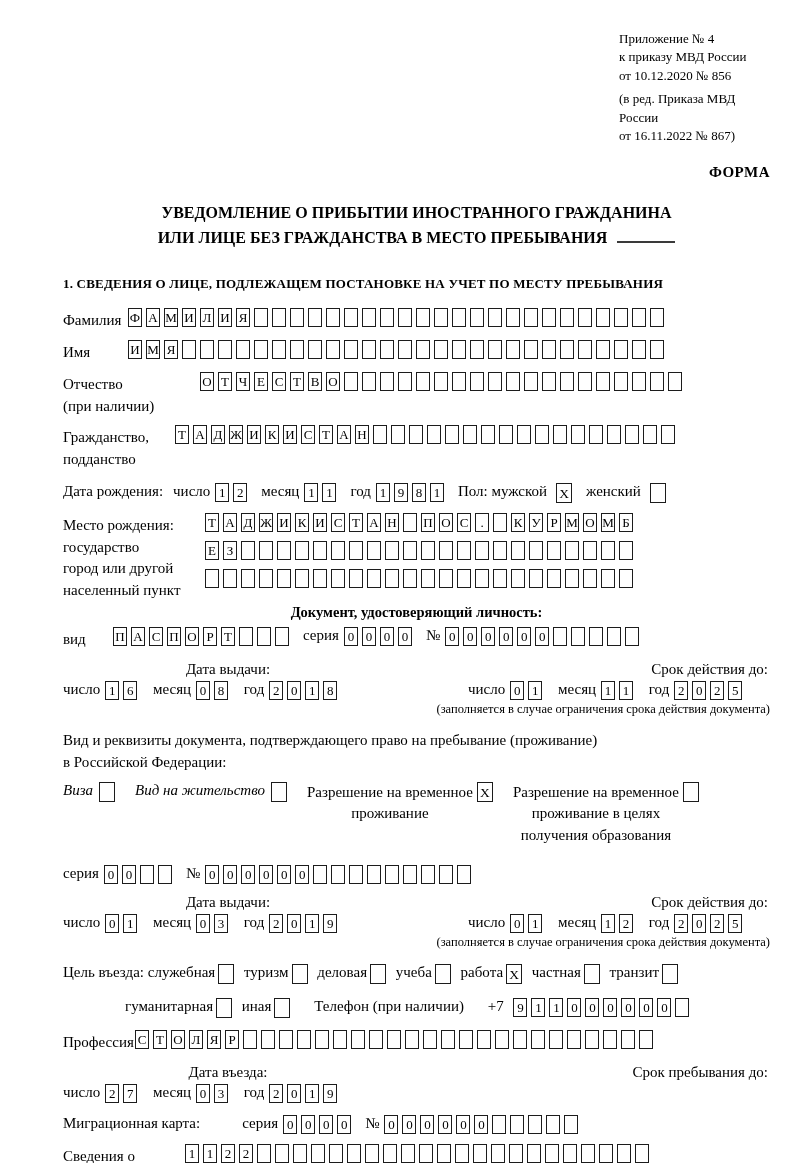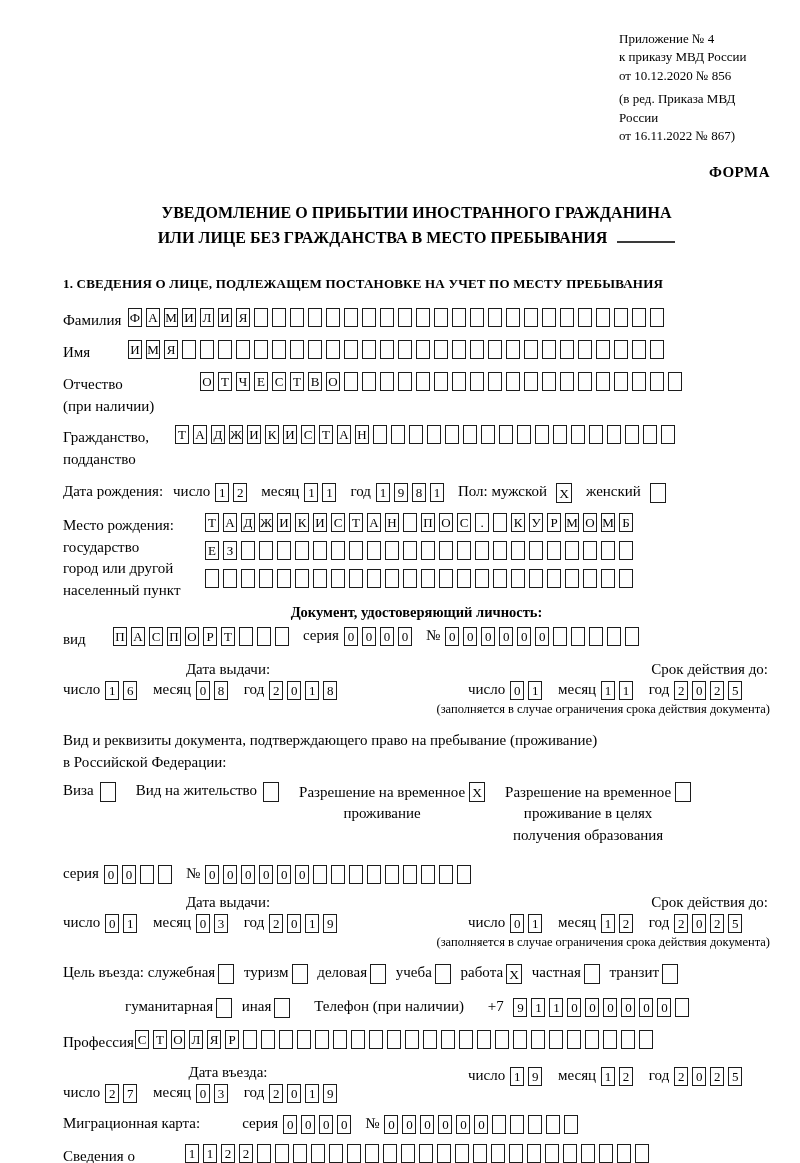--- a/index.html
+++ b/index.html
@@ -39,21 +39,21 @@
   .dhead { font-size:15px; text-align:center; width:330px; }
   .dhead-r { font-size:15px; text-align:right; width:300px; }
   .drow { font-size:15px; margin-top:3px; white-space:nowrap; }
   .drow .dword { margin:0 5px 0 8px; }
   .drow .dword:first-child { margin-left:0; }
   .noteline { text-align:right; font-size:12.5px; margin-top:2px; }
 
   .para { font-size:15px; line-height:1.5; margin-top:12px; }
 
   .ckgrid { display:flex; align-items:flex-start; margin-top:8px; font-size:15px; }
-  .cklbl { margin-right:2px; }
+  .cklbl { margin-right:2px;font-style:italic; }
   .ckgap { margin-left:16px; }
   .ckcenter { text-align:center; line-height:1.45; }
 
   .purpose { font-size:15px; margin-top:14px; white-space:nowrap; }
   .purpose .cb { margin:0 6px 0 3px; }
   .indent { margin-left:62px; }
   .phone-pre { margin:0 6px 0 14px; }
 </style>
 </head>
 <body>
@@ -241,25 +241,21 @@
   <div class="twocol">
     <div class="tc-l">
       <div class="dhead">Дата въезда:</div>
       <div class="drow">
         <span class="dword">число</span><span class="cells"><span class="cell">2</span><span class="cell">7</span></span>
         <span class="dword">месяц</span><span class="cells"><span class="cell">0</span><span class="cell">3</span></span>
         <span class="dword">год</span><span class="cells"><span class="cell">2</span><span class="cell">0</span><span class="cell">1</span><span class="cell">9</span></span>
       </div>
     </div>
     <div class="tc-r">
-      <div class="drow">
-        <span class="dword">число</span><span class="cells"><span class="cell">1</span><span class="cell">9</span></span>
-        <span class="dword">месяц</span><span class="cells"><span class="cell">1</span><span class="cell">2</span></span>
-        <span class="dword">год</span><span class="cells"><span class="cell">2</span><span class="cell">0</span><span class="cell">2</span><span class="cell">5</span></span>
-      </div>
+      <div class="dhead-r">Срок пребывания до:</div>
     </div>
   </div>
 
   <div class="frow inline" style="margin-top:12px">
     <span>Миграционная карта:</span>
     <span class="dword" style="margin-left:42px">серия</span>
     <span class="cells"><span class="cell">0</span><span class="cell">0</span><span class="cell">0</span><span class="cell">0</span></span>
     <span class="dword">№</span>
     <span class="cells"><span class="cell">0</span><span class="cell">0</span><span class="cell">0</span><span class="cell">0</span><span class="cell">0</span><span class="cell">0</span><span class="cell"></span><span class="cell"></span><span class="cell"></span><span class="cell"></span><span class="cell"></span></span>
   </div>

